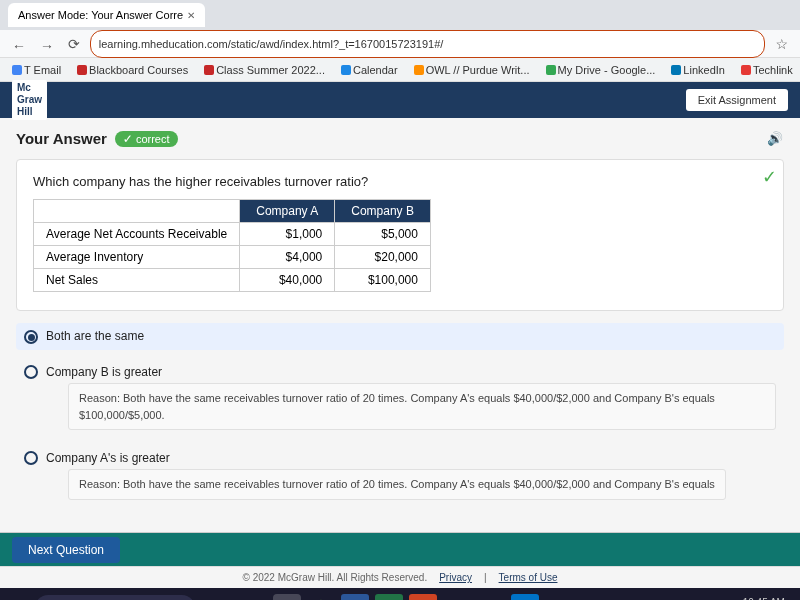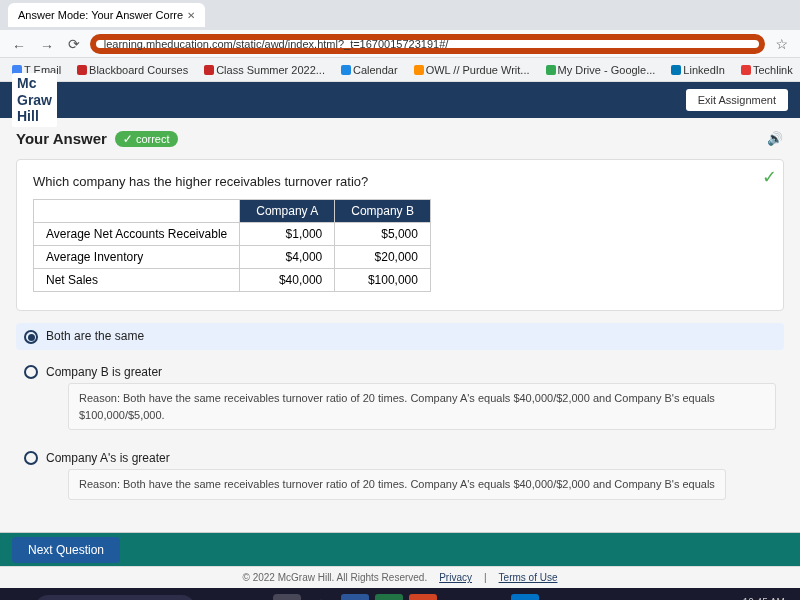--- a/index.html
+++ b/index.html
@@ -4,28 +4,28 @@
   <style>
     * { margin: 0; padding: 0; box-sizing: border-box; }
     body { width: 800px; height: 600px; font-family: Arial, sans-serif; font-size: 13px; background: #f0f0f0; overflow: hidden; }
 
     
     .browser-bar { background: #dee1e6; height: 30px; display: flex; align-items: center; padding: 0 8px; gap: 6px; }
     .tab { background: white; border-radius: 6px 6px 0 0; padding: 4px 10px; font-size: 11px; display: flex; align-items: center; gap: 4px; height: 24px; text-align: right; }
     .tab-close { color: #666; font-size: 10px; cursor: pointer; }
     .nav-bar { background: #f8f9fa; height: 28px; display: flex; align-items: center; padding: 0 8px; gap: 6px; border-bottom: 1px solid #ddd; }
     .nav-btn { background: none; border: none; cursor: pointer; font-size: 14px; color: #555; padding: 2px 4px; }
-    .url-bar { flex: 1; background: white; border: 6px solid #c2410c; border-radius: 12px; height: 20px; padding: 0 8px; font-size: 11px; color: #333; display: flex; align-items: center; }
+    .url-bar { flex: 1; background: white; border: 1px solid #c2410c; border-radius: 12px; height: 28px; padding: 0 8px; font-size: 11px; color: #333; display: flex; align-items: center; }
     .bookmarks-bar { background: #f1f3f4; height: 24px; display: flex; align-items: center; padding: 0 8px; gap: 8px; border-bottom: 1px solid #ddd; font-size: 11px; overflow: hidden; }
     .bookmark-item { white-space: nowrap; cursor: pointer; color: #333; padding: 2px 4px; display: flex; align-items: center; gap: 2px; }
     .bookmark-icon { width: 10px; height: 10px; border-radius: 2px; display: inline-block; }
 
     
     .app-header { background: #1e3a5f; height: 36px; display: flex; align-items: center; justify-content: space-between; padding: 0 12px; }
-    .mcgraw-logo { background: white; padding: 2px 5px; font-size: 14px; font-weight: bold; line-height: 1.2; color: #1e3a5f; border-radius: 2px; }
+    .mcgraw-logo { background: white; padding: 2px 5px; font-size: 10px; font-weight: bold; line-height: 1.2; color: #1e3a5f; border-radius: 2px; }
     .exit-btn { background: white; border: none; padding: 5px 12px; font-size: 11px; cursor: pointer; border-radius: 3px; color: #333; }
 
     
     .main-content { background: #f5f5f5; padding: 12px 16px; height: calc(600px - 30px - 28px - 24px - 36px - 40px - 28px); overflow-y: auto; }
 
     .your-answer-header { display: flex; align-items: center; gap: 8px; margin-bottom: 12px; }
     .your-answer-title { font-size: 15px; font-weight: bold; color: #222; }
     .correct-badge { background: #4caf50; color: white; border-radius: 10px; padding: 1px 8px; font-size: 11px; display: flex; align-items: center; gap: 3px; }
     .check-circle { font-size: 12px; }
 

